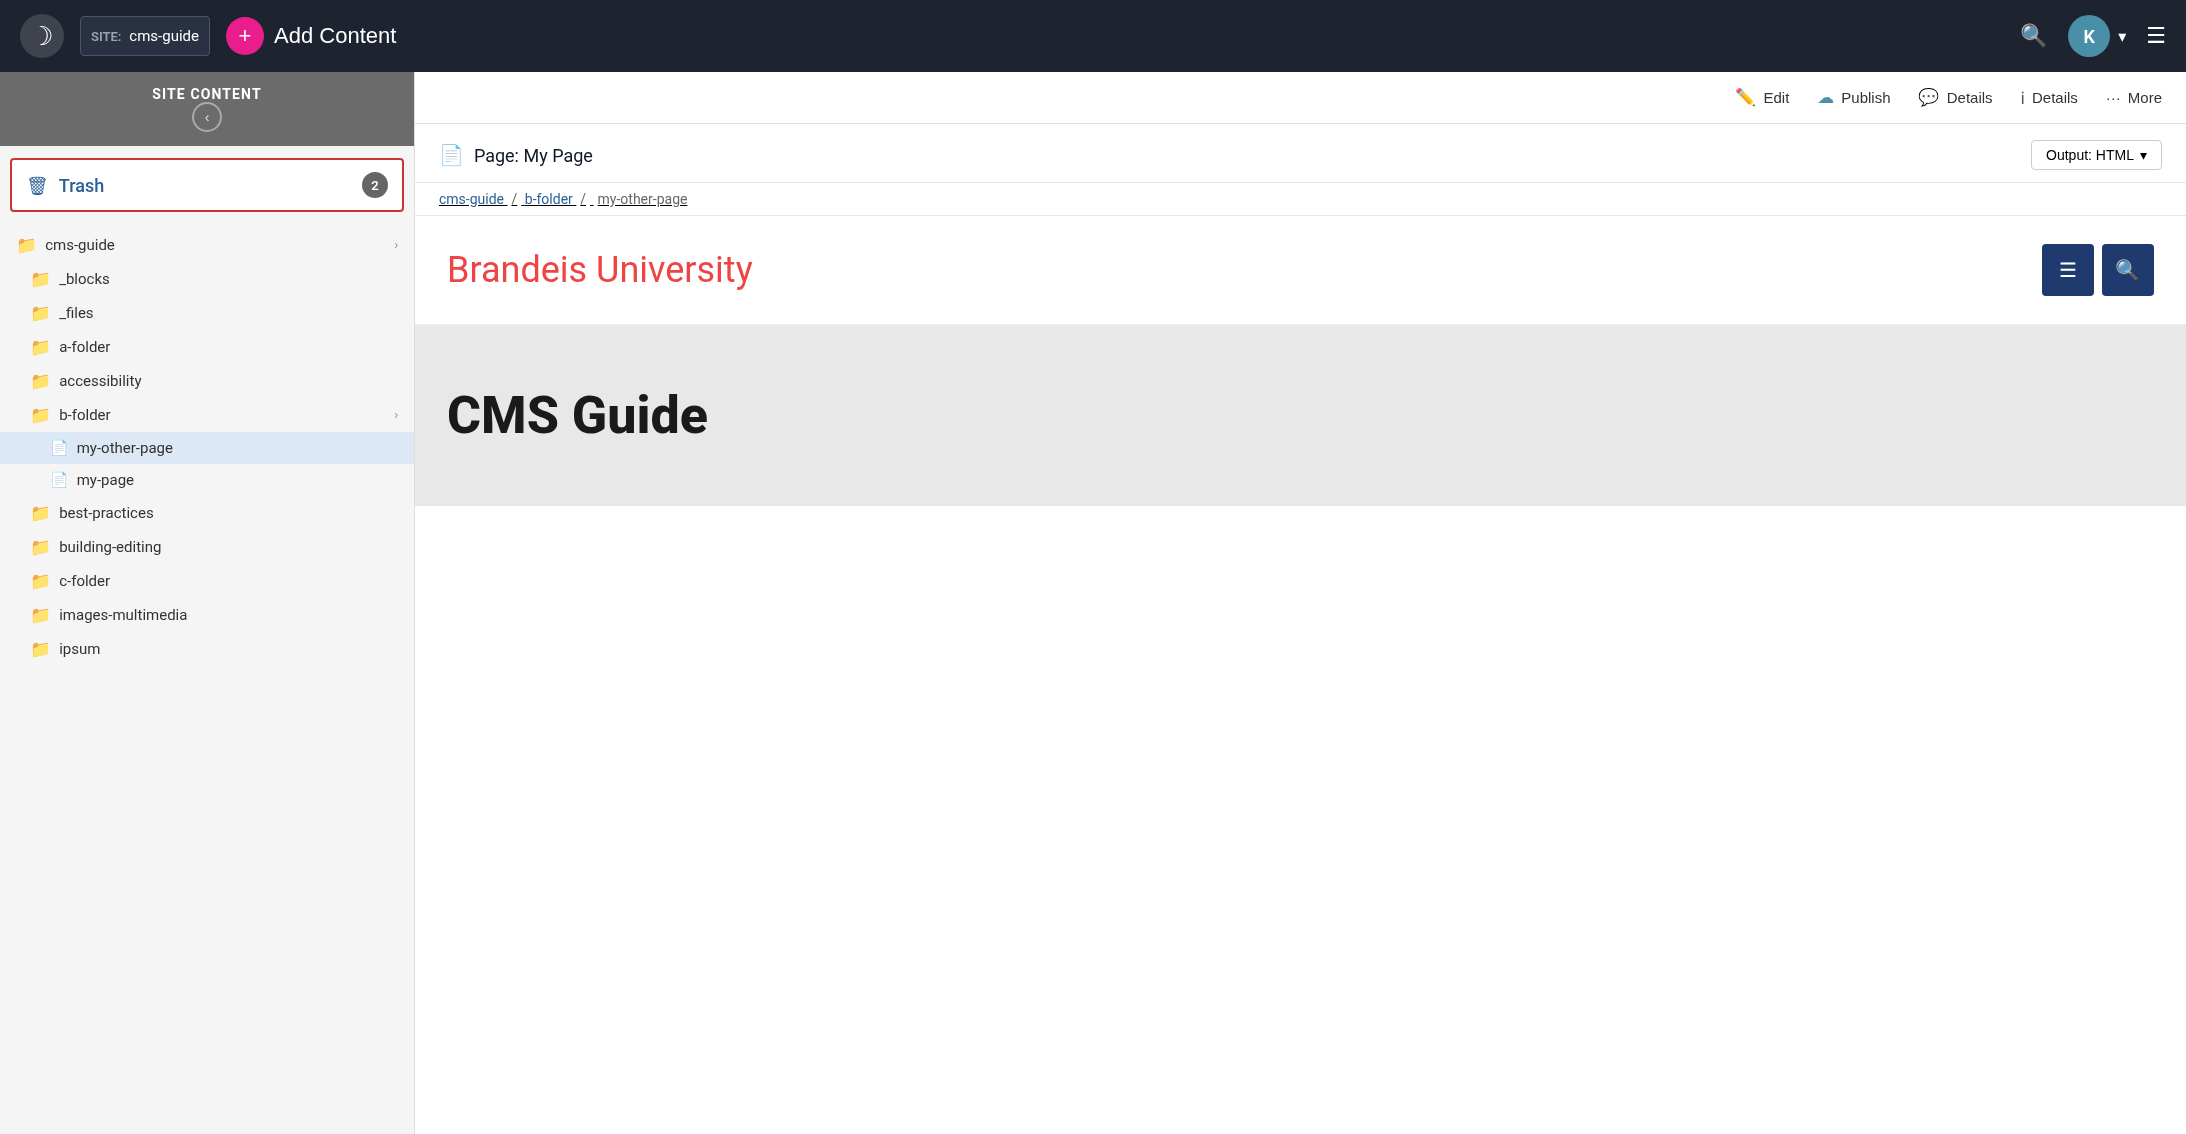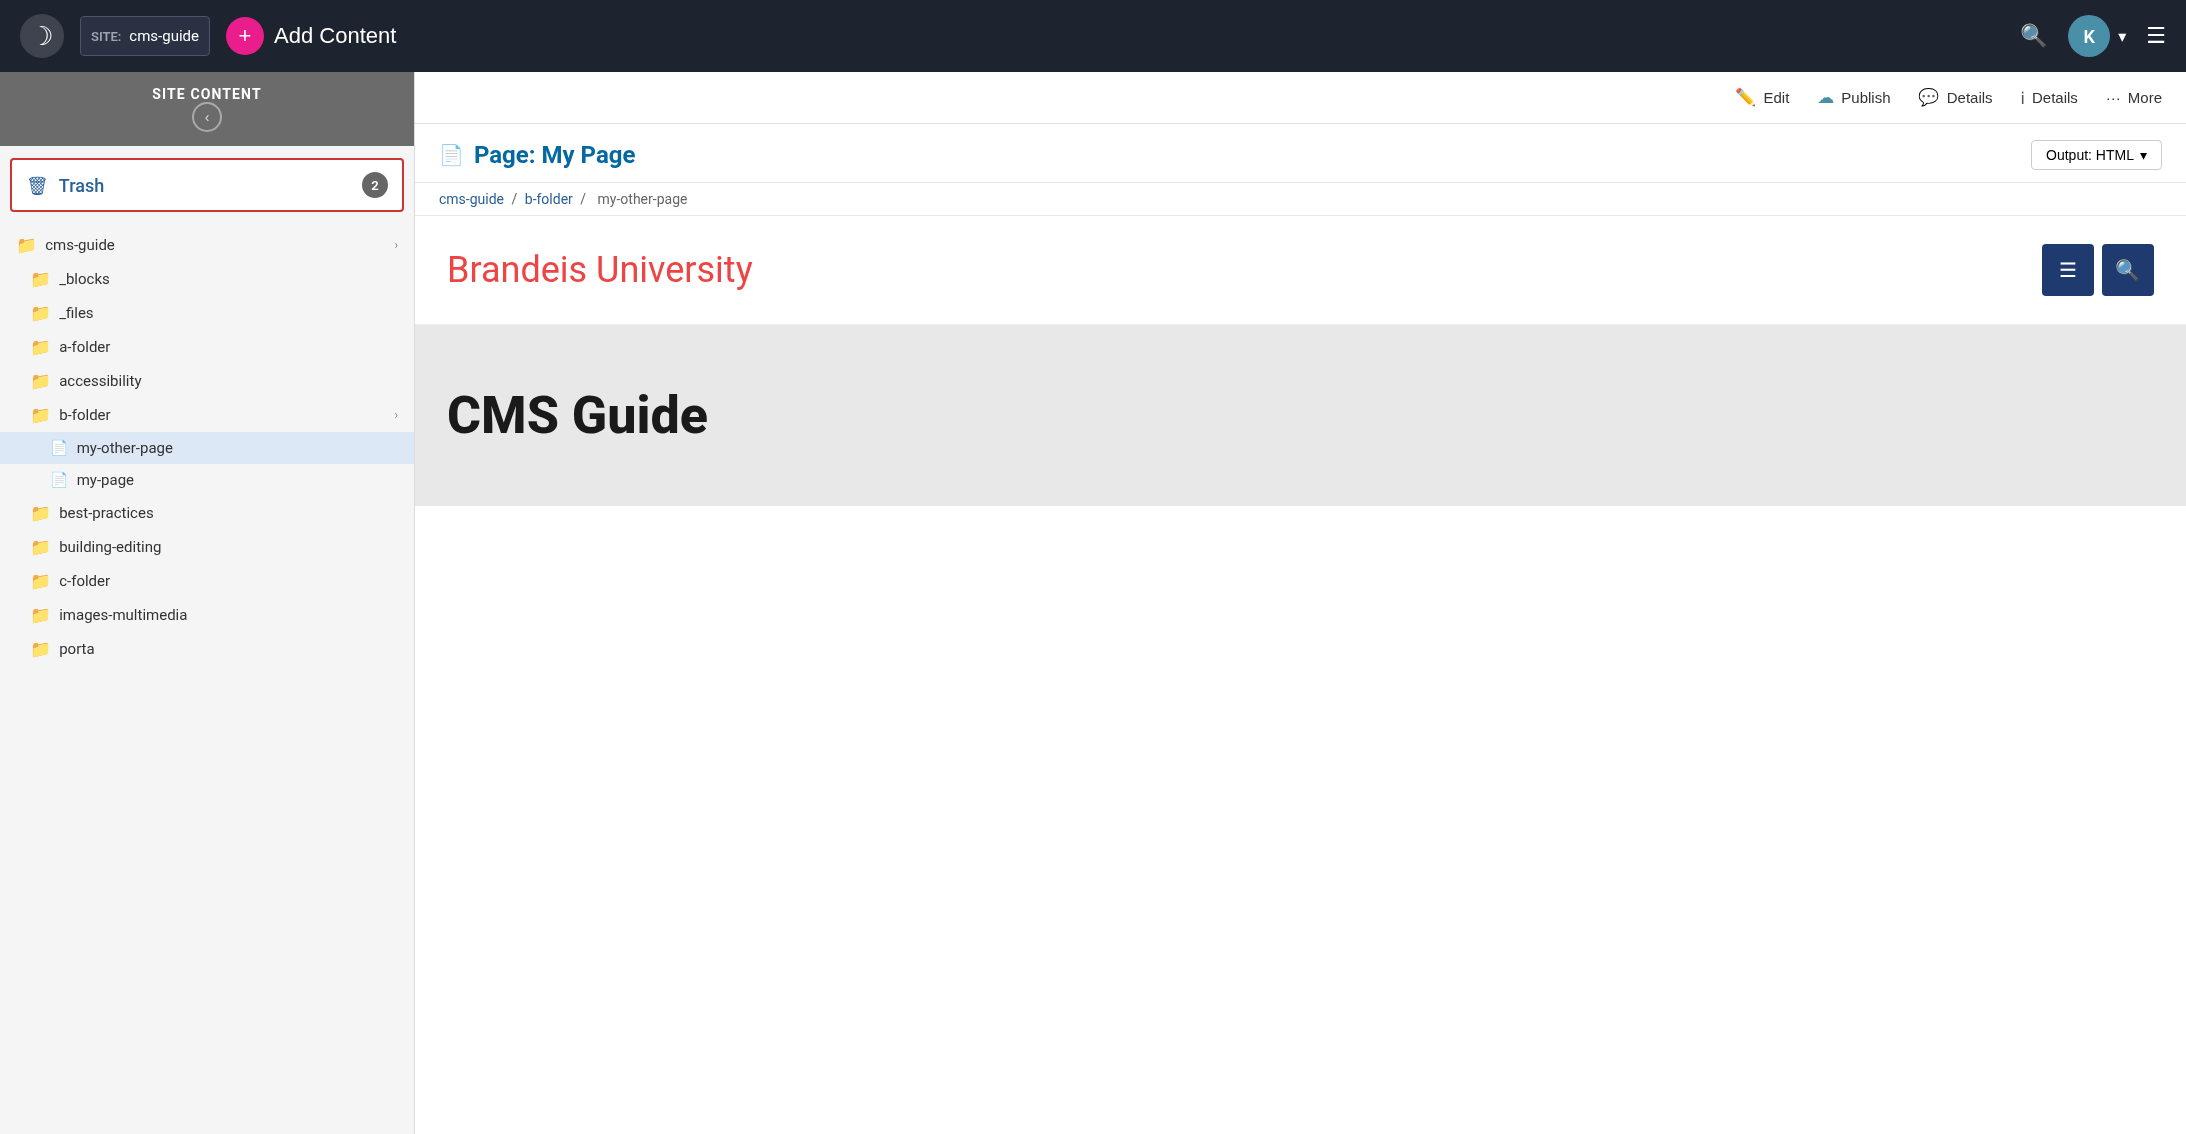--- a/index.html
+++ b/index.html
@@ -178,37 +178,38 @@
     .page-header {
       padding: 16px 24px 12px;
       border-bottom: 1px solid #e8e8e8;
       display: flex;
       align-items: center;
       justify-content: space-between;
       flex-shrink: 0;
     }
     .page-title-row { display: flex; align-items: center; gap: 10px; }
     .page-doc-icon { font-size: 20px; color: #444; }
-    .page-title { font-size: 24px; color: #0369a1; font-weight: 700; }
+    .page-title { font-size: 18px; color: #0f172a; font-weight: 400; }
     .output-select {
       border: 1px solid #ccc;
       border-radius: 4px;
       padding: 6px 14px;
       font-size: 14px;
       background: #fff;
       cursor: pointer;
       display: flex; align-items: center; gap: 6px;
     }
 
     
     .breadcrumb {
       padding: 8px 24px;
       font-size: 14px;
       border-bottom: 1px solid #e8e8e8;
       flex-shrink: 0;
+      text-decoration: underline;
     }
     .breadcrumb a { color: #2a6099; text-decoration: none; }
     .breadcrumb span { color: #666; margin: 0 4px; }
 
     
     .page-preview {
       flex: 1;
       overflow-y: auto;
       background: #fff;
     }
@@ -352,21 +353,21 @@
         <span class="item-label">c-folder</span>
       </div>
 
       <div class="tree-item indent-1">
         <span class="folder-icon">📁</span>
         <span class="item-label">images-multimedia</span>
       </div>
 
       <div class="tree-item indent-1">
         <span class="folder-icon">📁</span>
-        <span class="item-label">porta</span>
+        <span class="item-label">ipsum</span>
       </div>
     </div>
   </aside>
 
   <main class="content-area">
 
     <div class="content-toolbar">
       <button class="toolbar-action">
         <span class="action-icon">✏️</span>
         <span>Edit</span>

